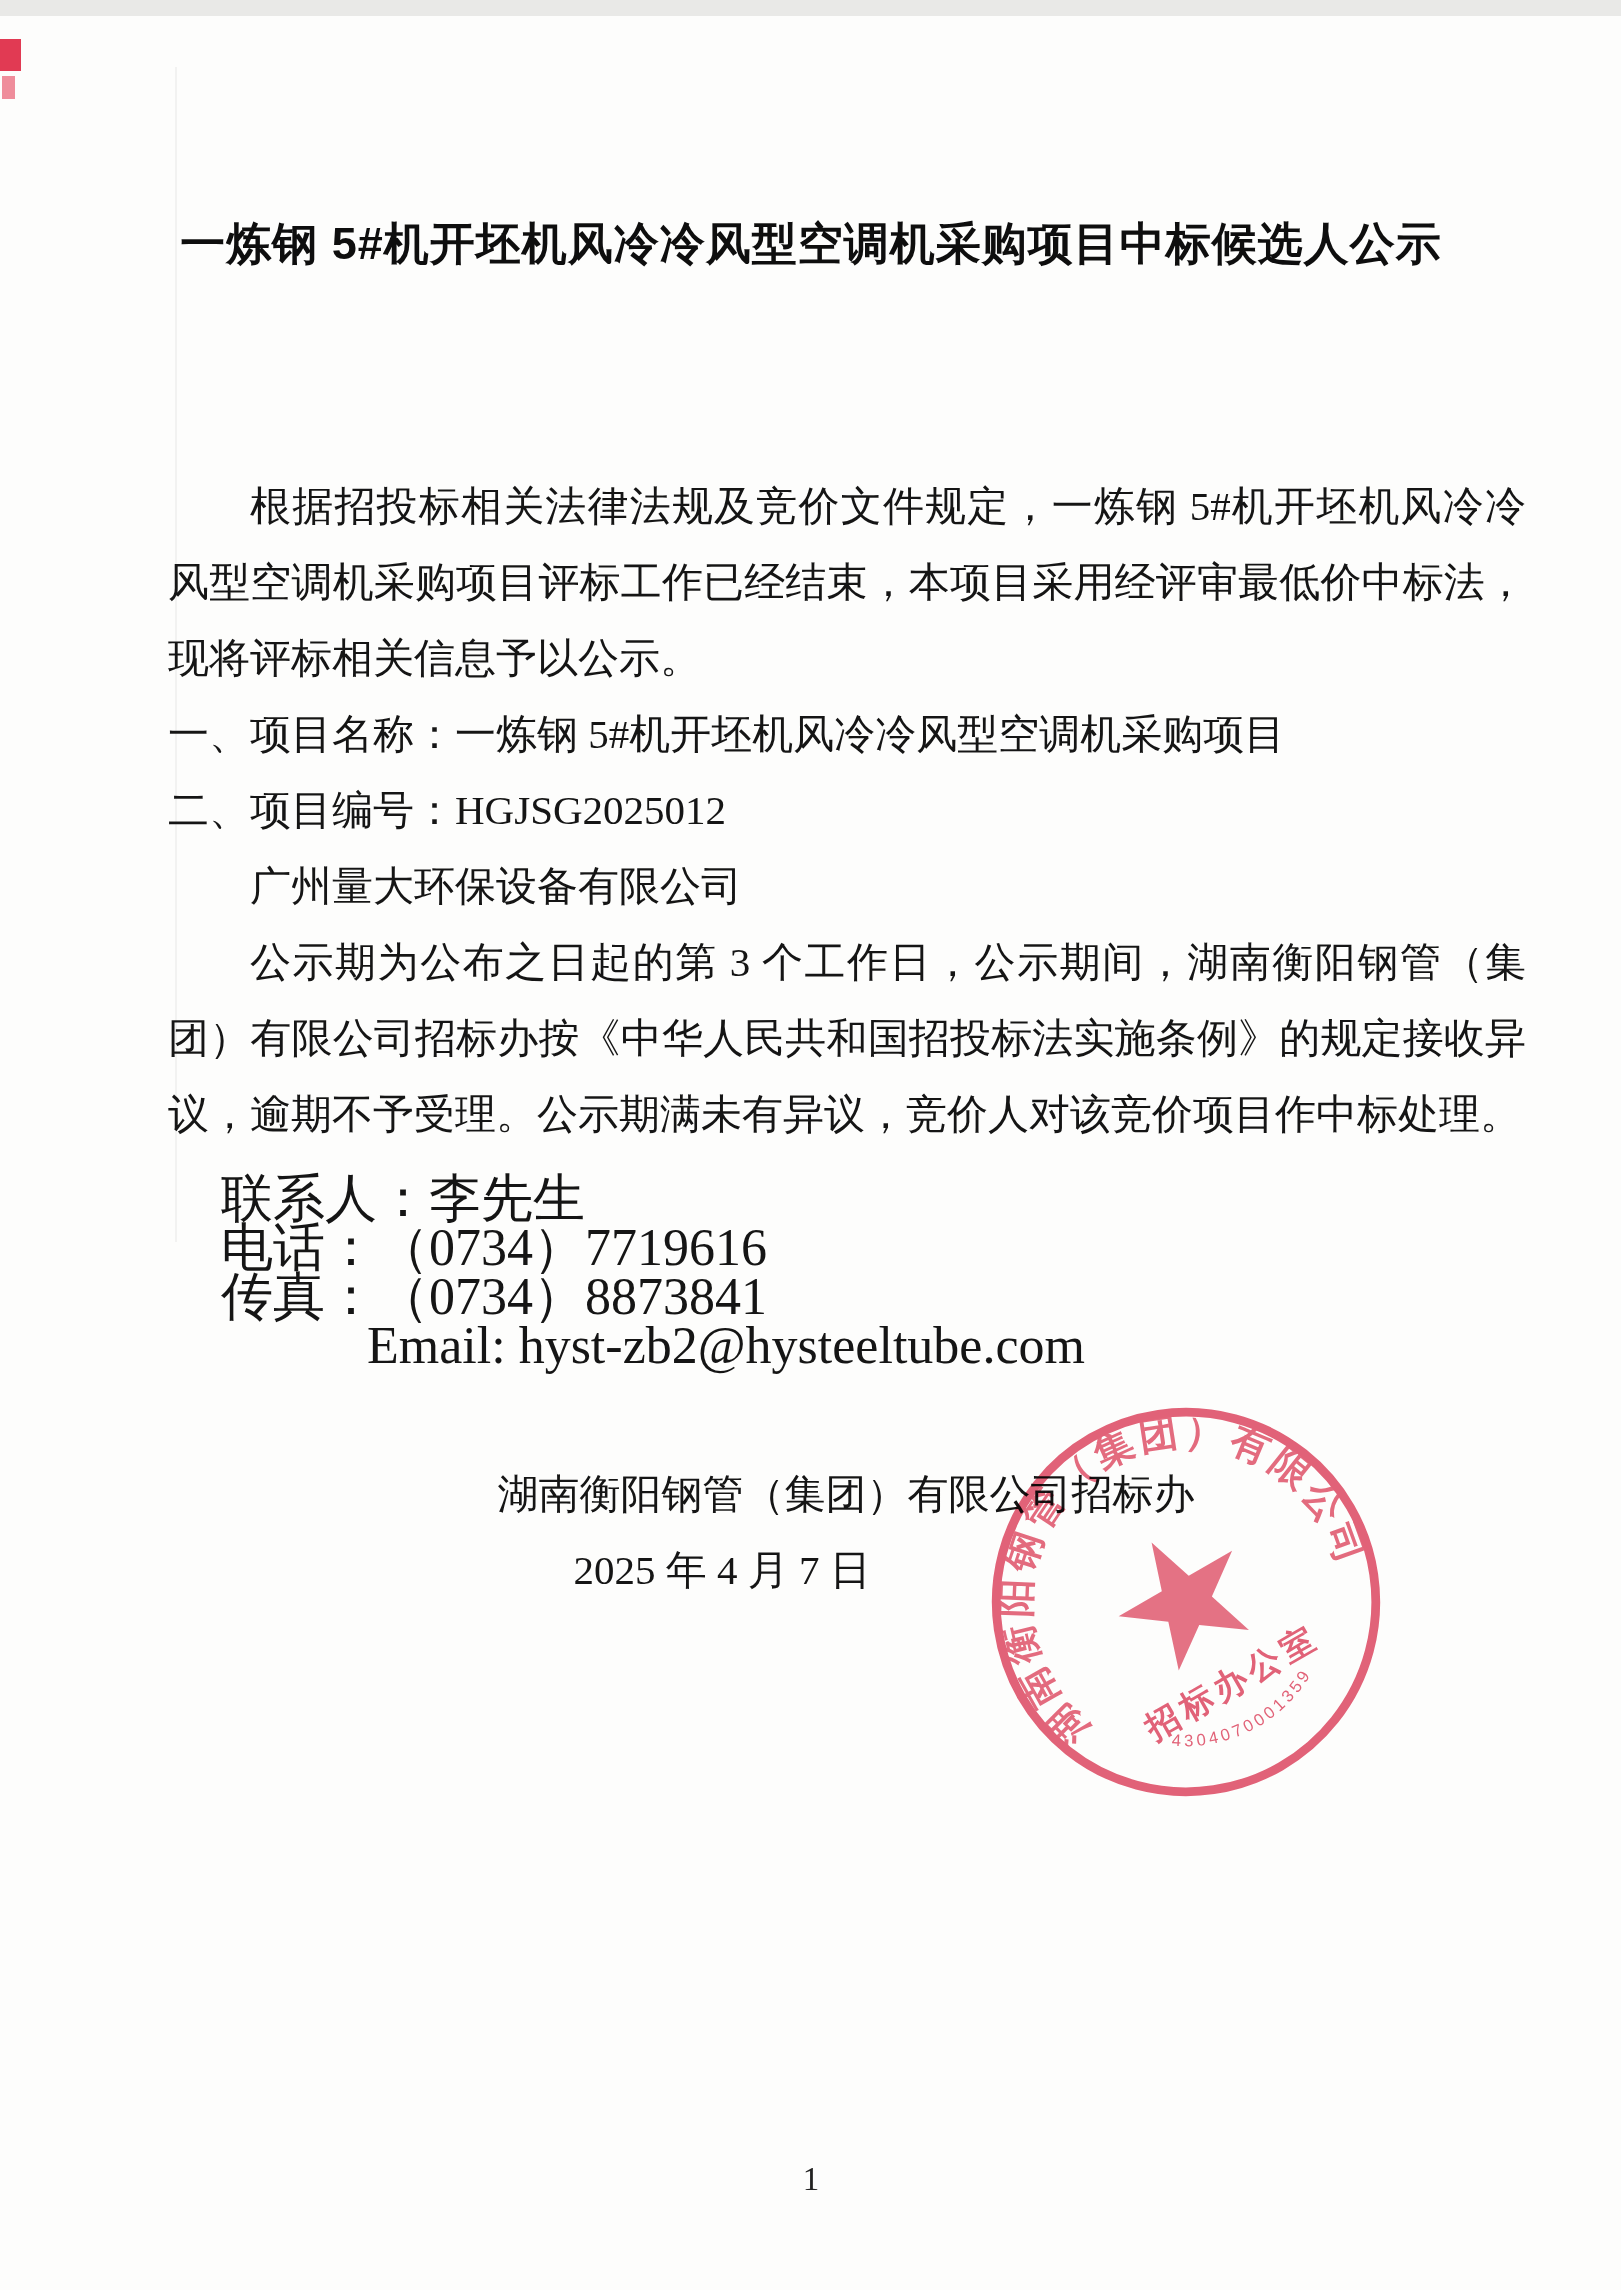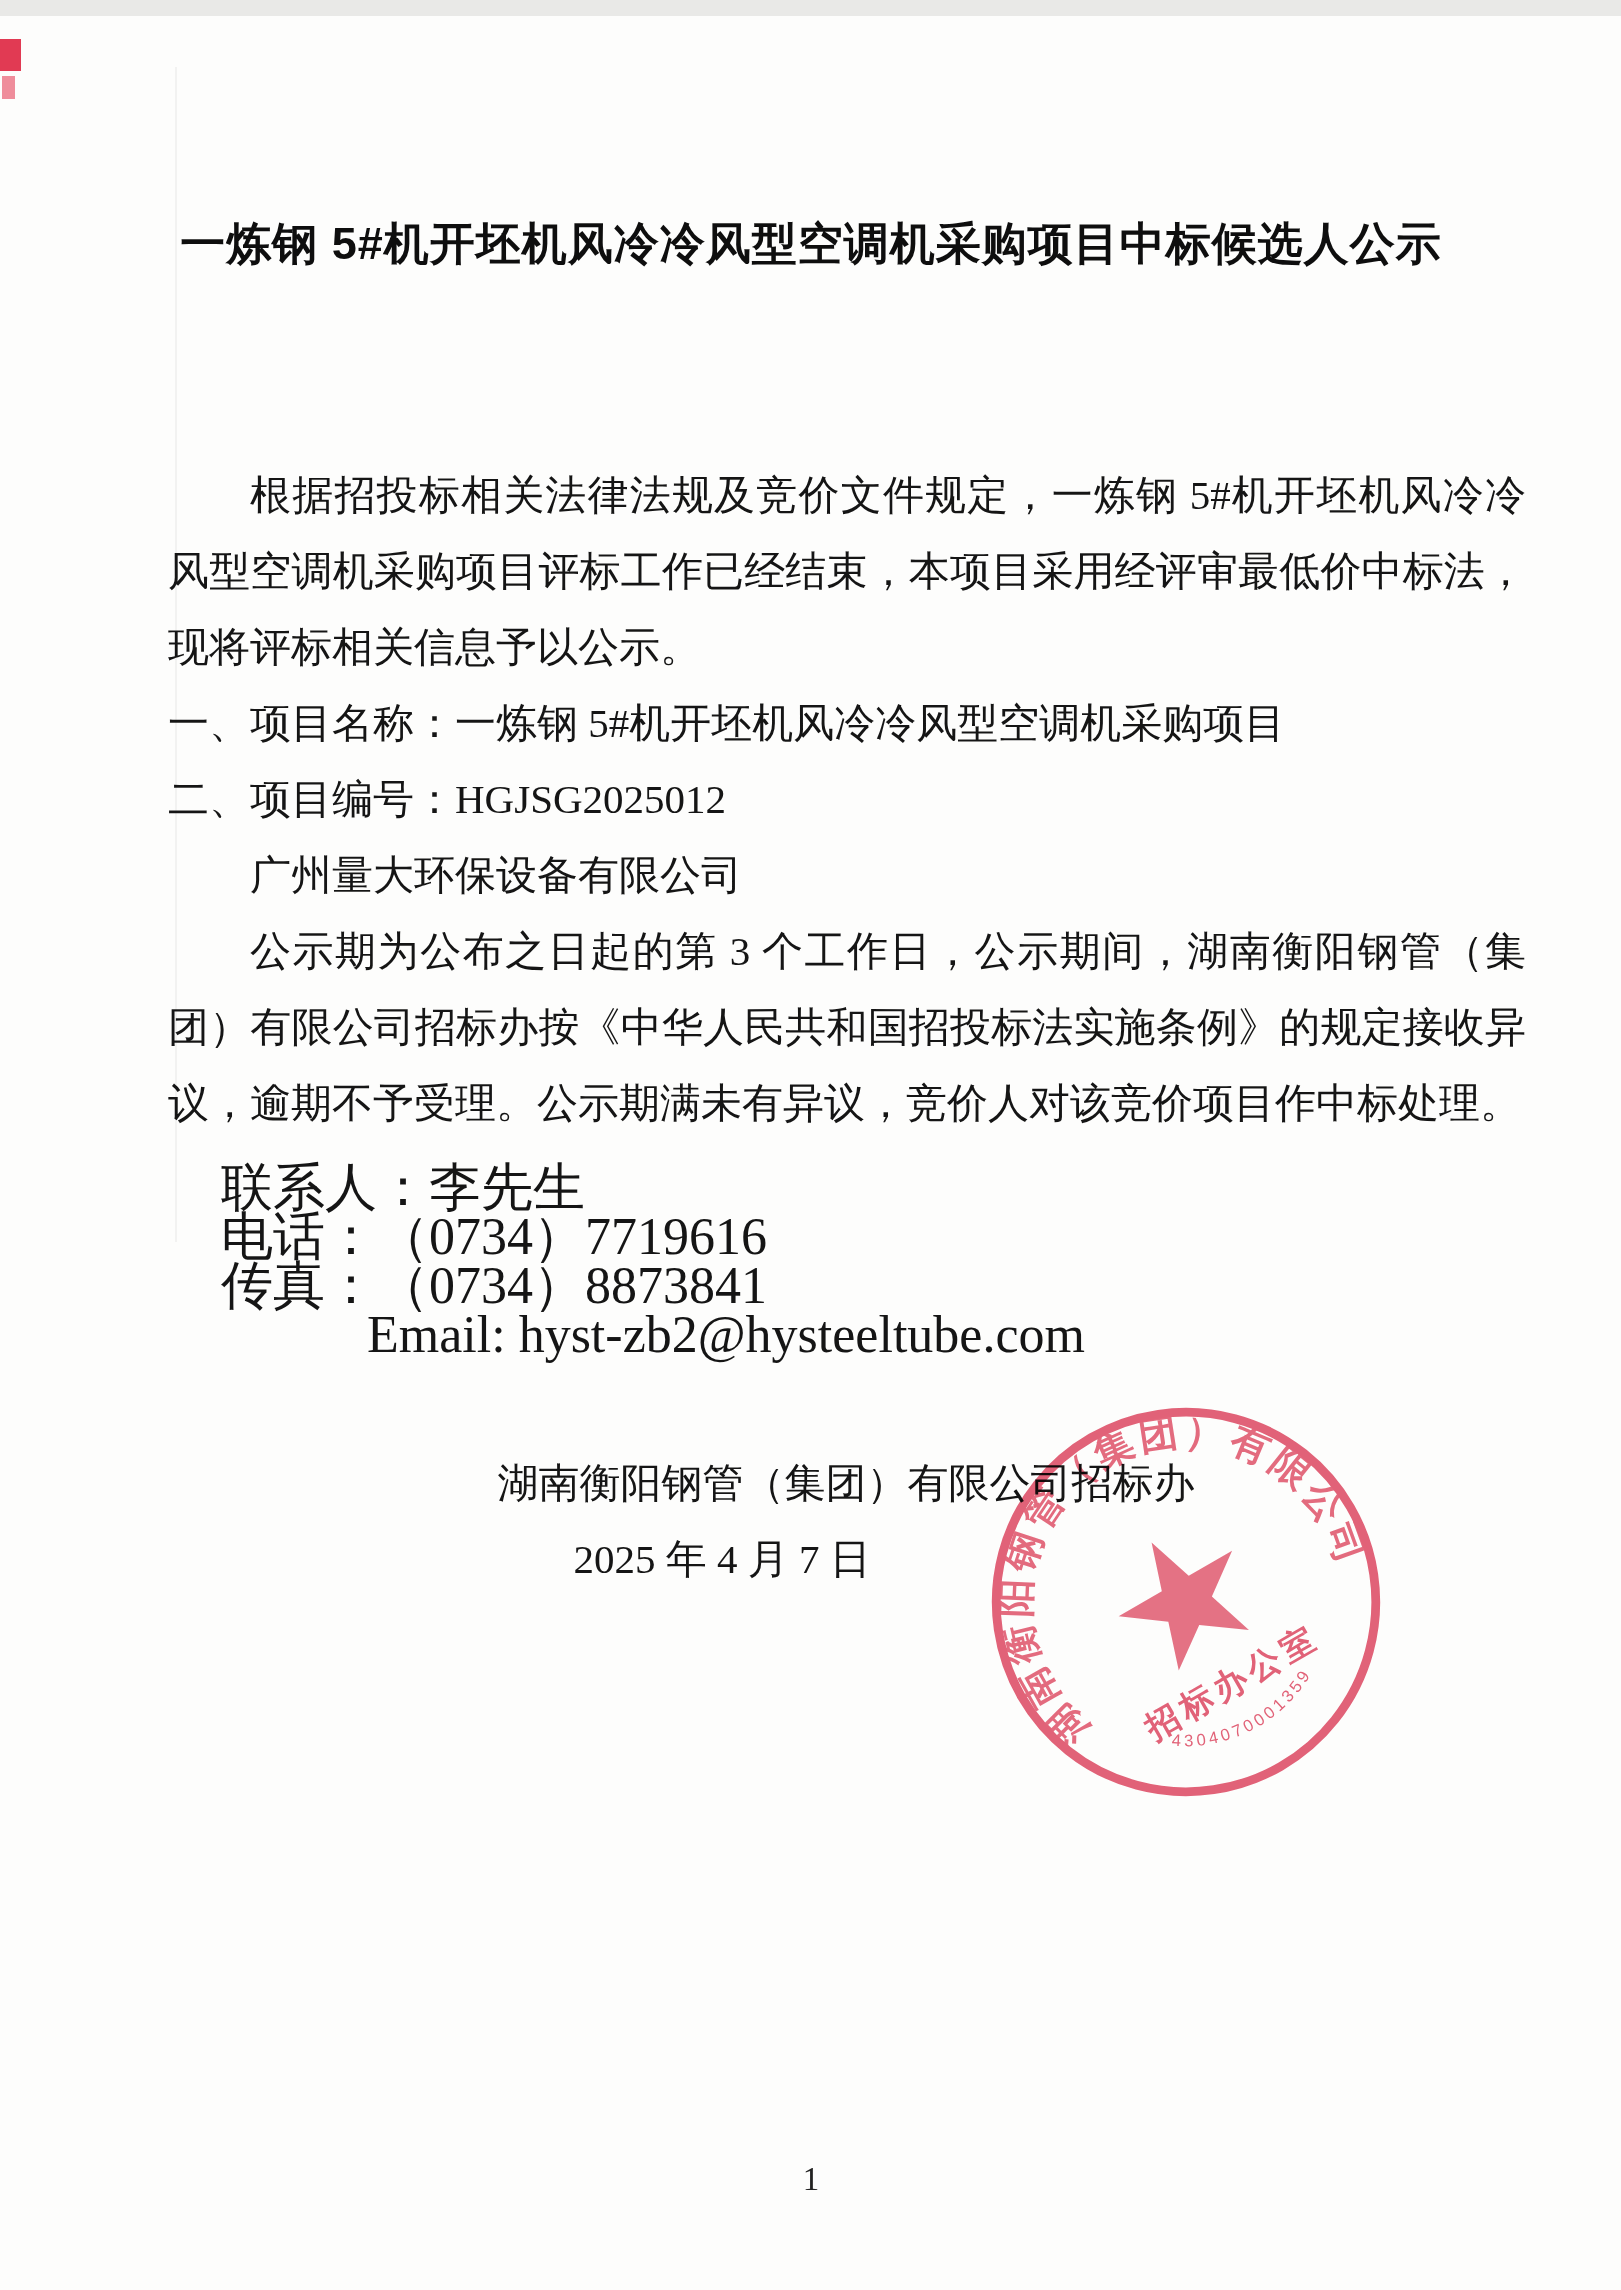--- a/index.html
+++ b/index.html
@@ -25,21 +25,21 @@
     position:absolute; top:198px; left:0; width:100%;
     text-align:center;
     font-family:"Liberation Sans","DejaVu Sans",sans-serif;
     font-weight:700;
     font-size:45px;
     letter-spacing:1px;
     color:#0e0e0e;
   }
 
   .bodycol {
-    position:absolute; left:168px; top:441px; width:1358px;
+    position:absolute; left:168px; top:452px; width:1358px;
     font-size:41px; line-height:76px;
     text-align:justify;
   }
   .indent { text-indent:82px; }
 
   .contact { margin-top:21.5px; padding-left:53px; line-height:49px; }
   .contact p { font-size:52px; text-align:left; }
   .email { display:inline-block; margin-left:146px;font-family:Liberation Serif, serif; }
 
   .signature { margin-top:86px; text-align:center; }

